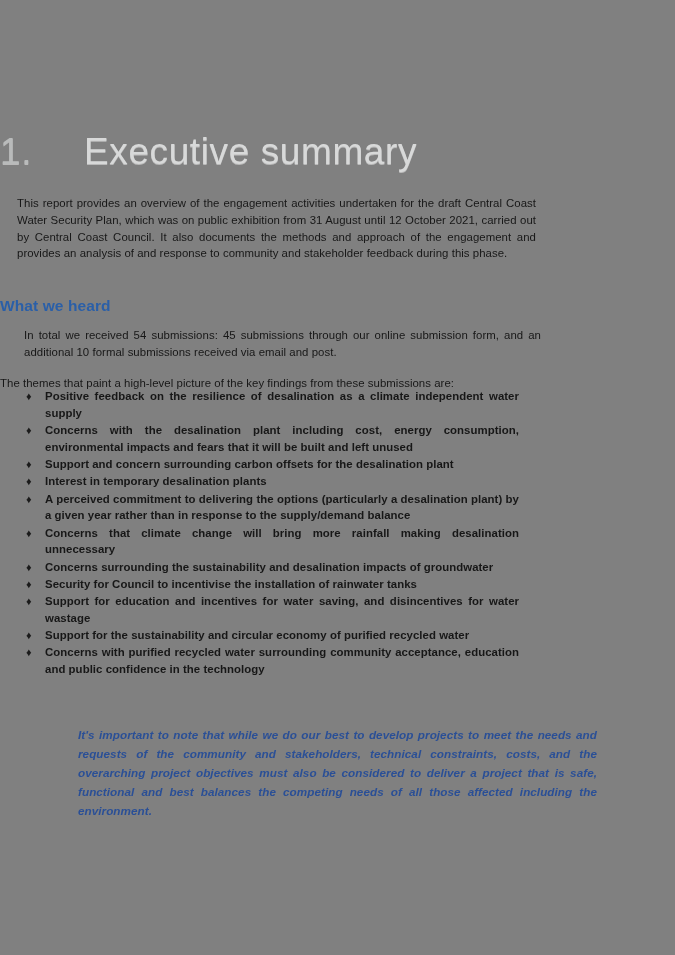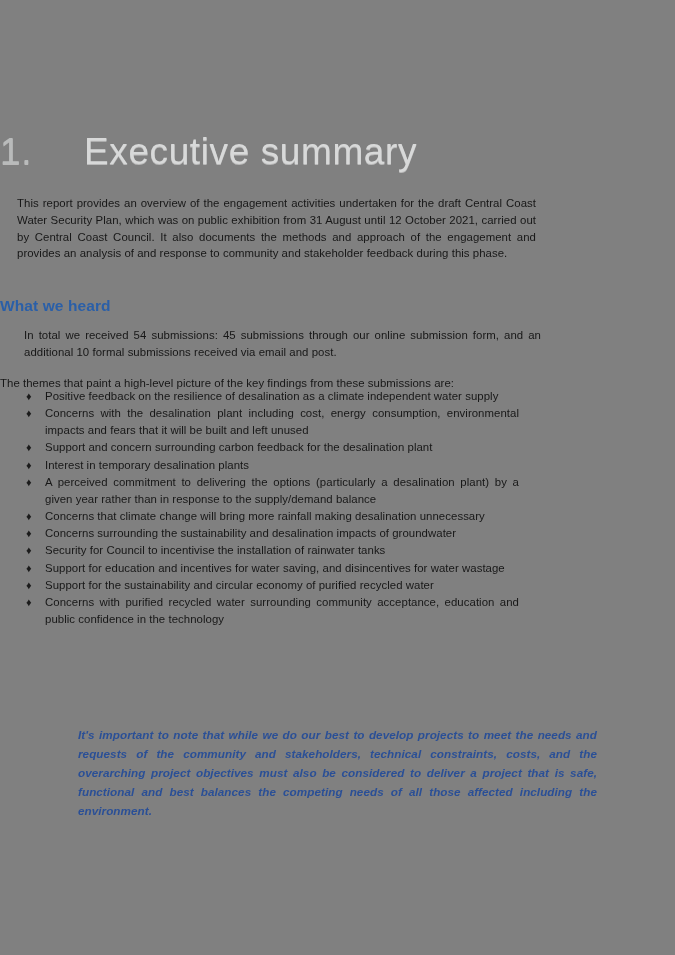--- a/index.html
+++ b/index.html
@@ -93,21 +93,21 @@
   .bullets li .marker {
     position: absolute;
     left: 26px;
     top: 0;
     width: 10px;
     font-size: 11px;
     line-height: 16.7px;
     color: #1b1b1b;
     text-align: left;
   }
-  .bullets li .txt { display: block; }
+  .bullets li .txt { display: block; font-weight: bold; }
   
   .bullets li .txt { text-align: justify; text-align-last: left; }
   .para { text-align-last: left; }
 
   
   .note {
     position: absolute;
     left: 78px;
     top: 713px;
     width: 519px;
@@ -142,21 +142,21 @@
       <li>
         <span class="marker">♦</span>
         <span class="txt">Positive feedback on the resilience of desalination as a climate independent water supply</span>
       </li>
       <li>
         <span class="marker">♦</span>
         <span class="txt">Concerns with the desalination plant including cost, energy consumption, environmental impacts and fears that it will be built and left unused</span>
       </li>
       <li>
         <span class="marker">♦</span>
-        <span class="txt">Support and concern surrounding carbon feedback for the desalination plant</span>
+        <span class="txt">Support and concern surrounding carbon offsets for the desalination plant</span>
       </li>
       <li>
         <span class="marker">♦</span>
         <span class="txt">Interest in temporary desalination plants</span>
       </li>
       <li>
         <span class="marker">♦</span>
         <span class="txt">A perceived commitment to delivering the options (particularly a desalination plant) by a given year rather than in response to the supply/demand balance</span>
       </li>
       <li>

